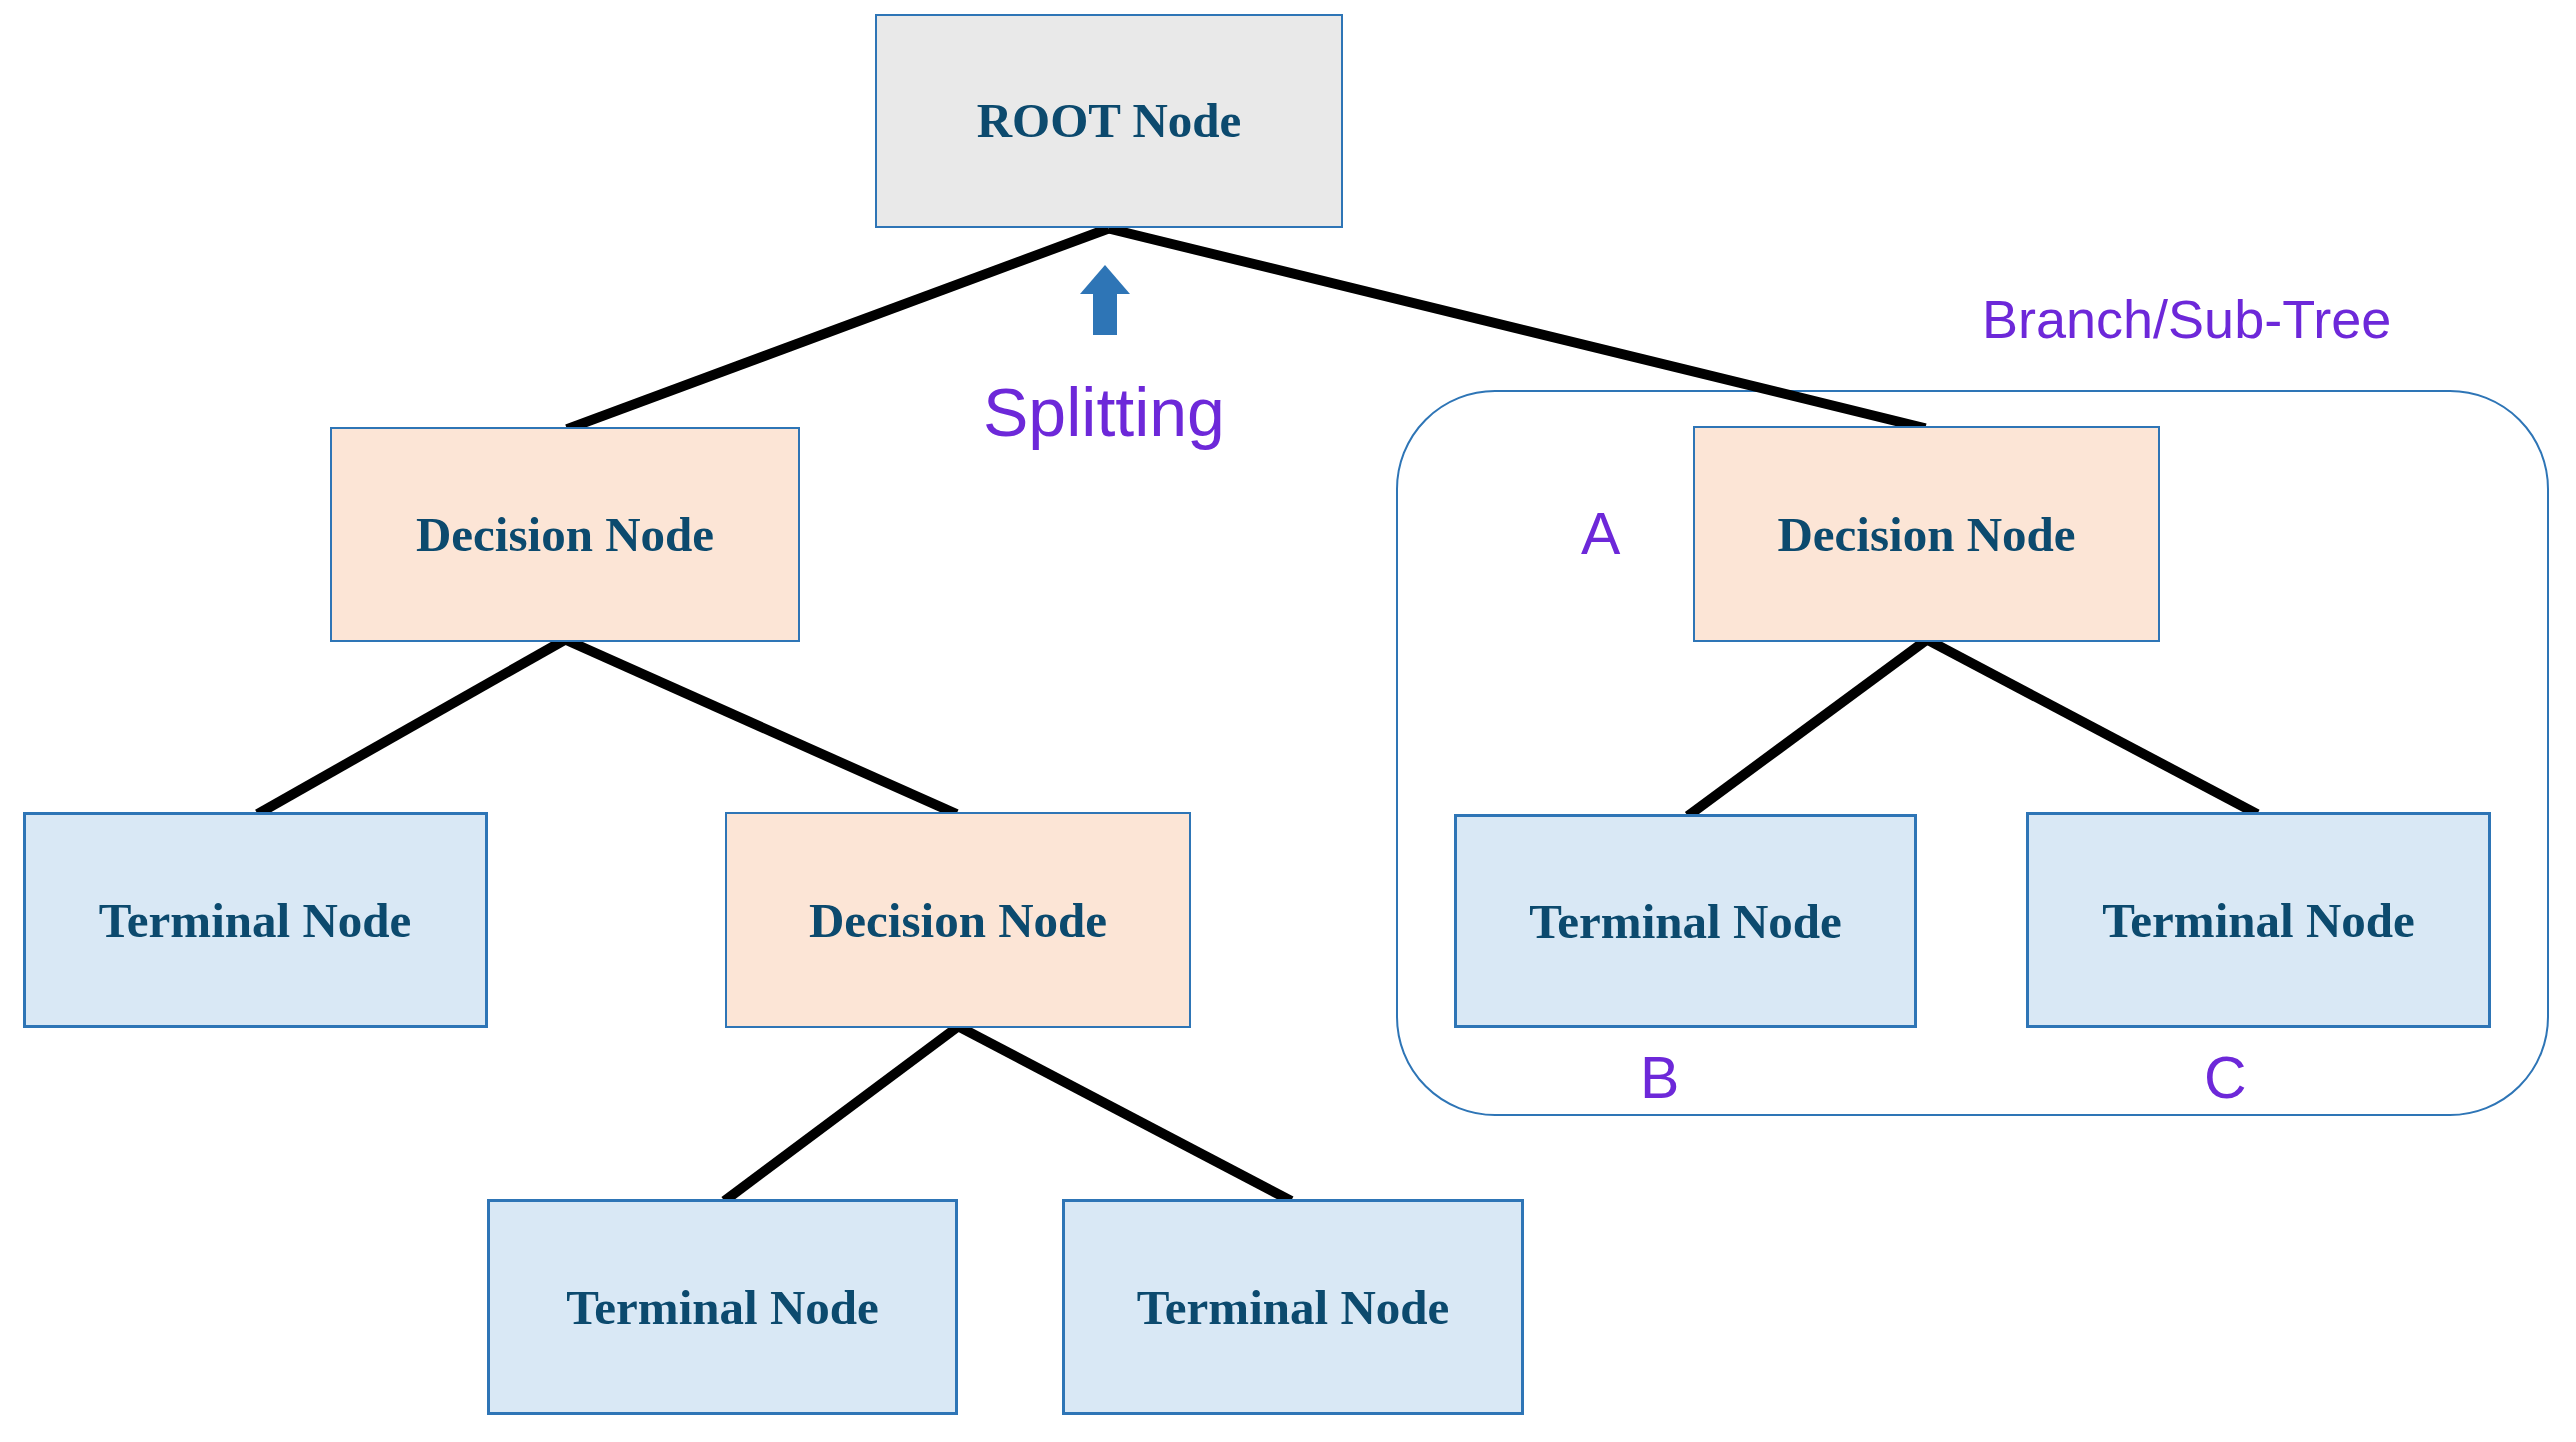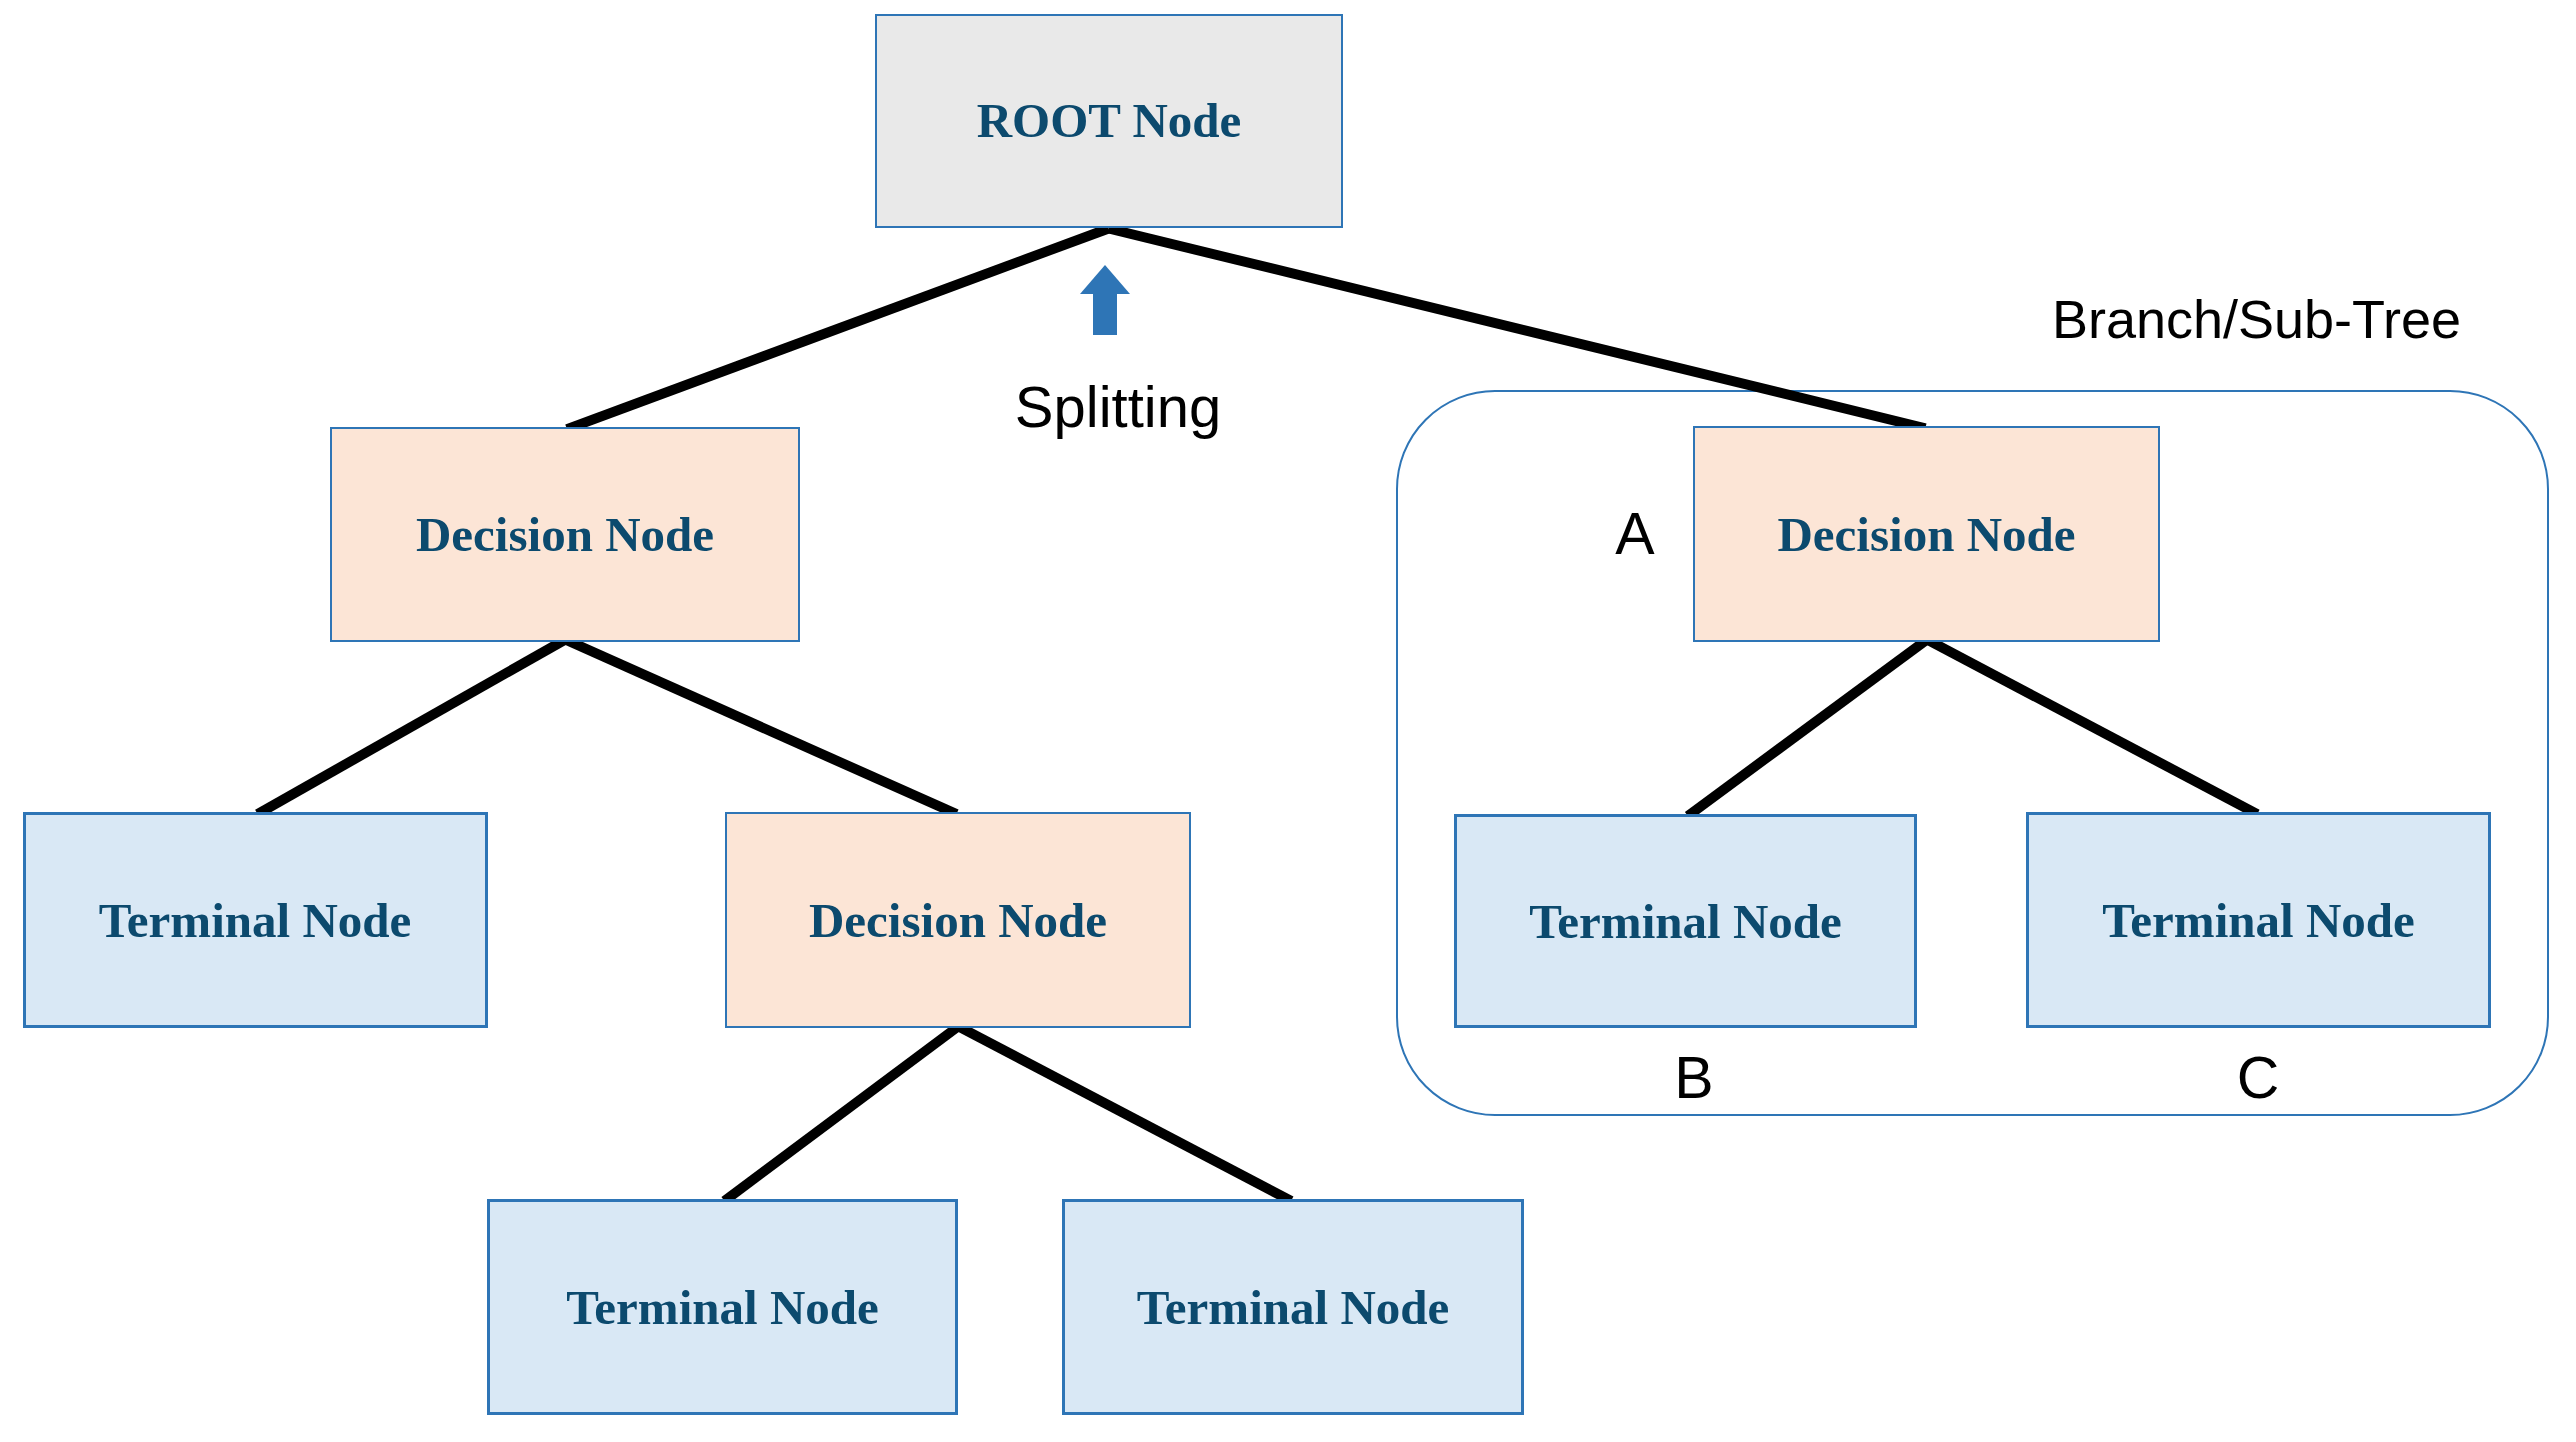--- a/index.html
+++ b/index.html
@@ -41,25 +41,24 @@
     border-radius:99px;
     box-sizing:border-box;
     background:transparent;
   }
 
   #connector-svg{position:absolute;left:0;top:0;width:2576px;height:1442px;pointer-events:none;}
   #connector-svg line{stroke:var(--connector-black,#000);stroke-width:11;}
 
   .float-label{
     position:absolute;
-    color:#000000;
-    text-align:center;
+    color:#6d28d9;
     font-family:"Liberation Sans",sans-serif;
   }
-  #label-splitting{left:983px;top:373px;width:270px;font-size:58px;}
+  #label-splitting{left:983px;top:373px;width:270px;font-size:68px;}
   #label-branch{left:1982px;top:288px;width:549px;font-size:54px;}
   #label-a{left:1581px;top:500px;width:108px;font-size:59px;}
   #label-b{left:1640px;top:1044px;width:108px;font-size:59px;}
   #label-c{left:2204px;top:1044px;width:108px;font-size:59px;}
 
   #splitting-arrow{position:absolute;left:1080px;top:265px;width:50px;height:70px;}
   #splitting-arrow .head{
     width:0;height:0;margin:0 auto;
     border-left:25px solid transparent;
     border-right:25px solid transparent;

